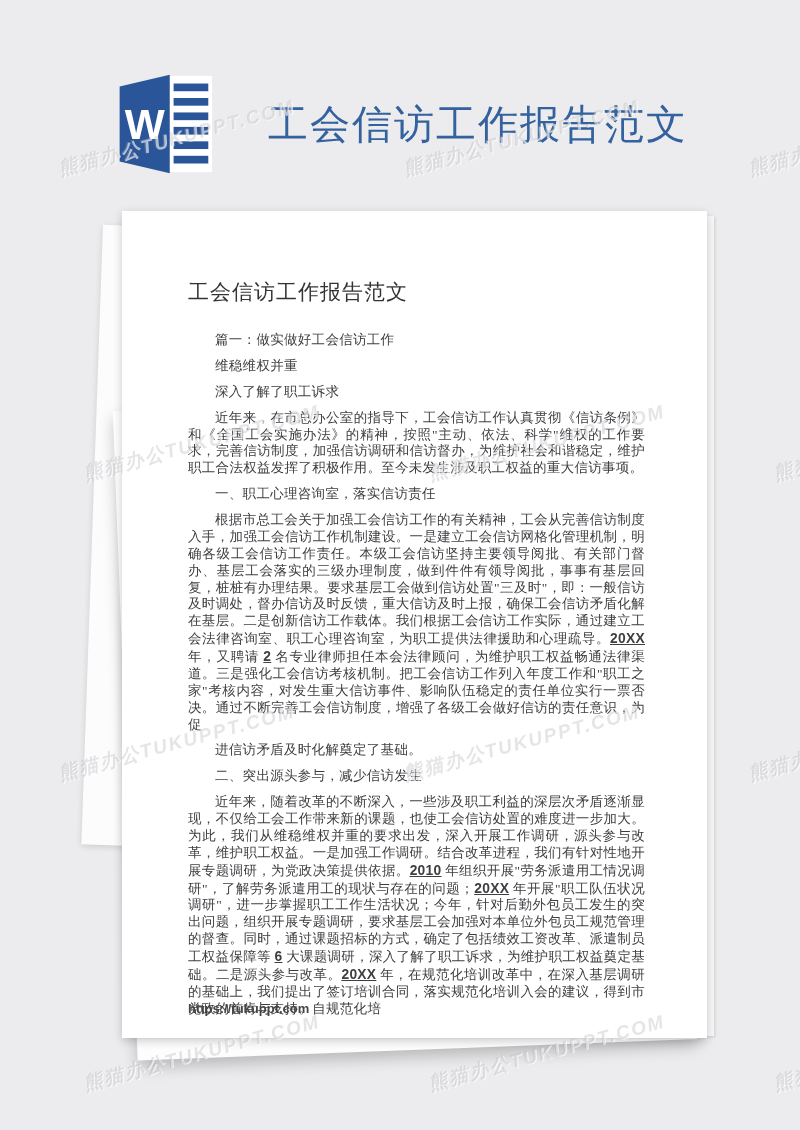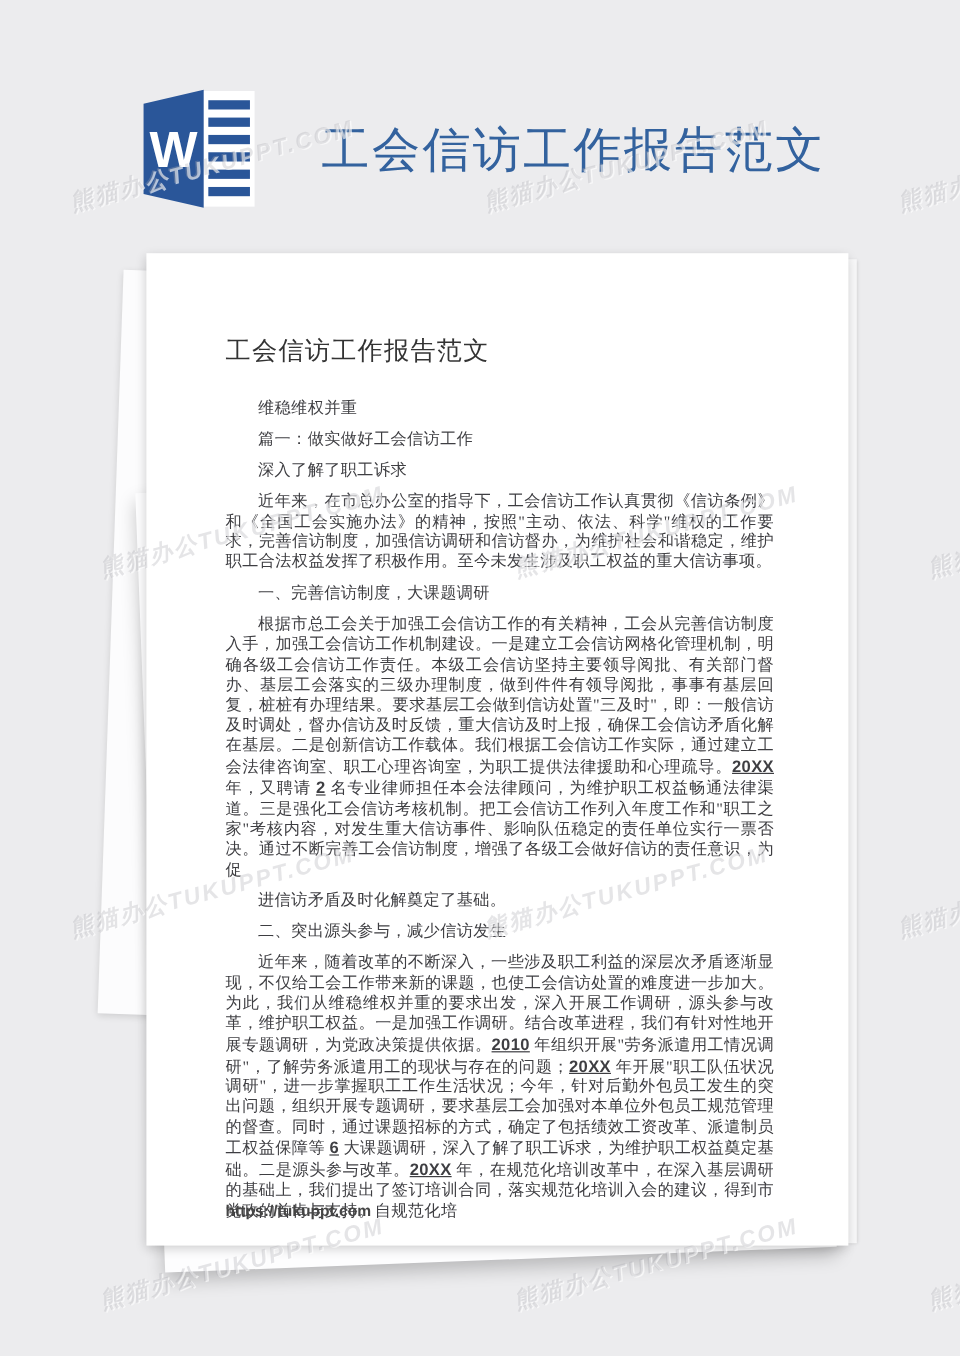--- a/index.html
+++ b/index.html
@@ -111,25 +111,25 @@
   <h1 class="page-title">工会信访工作报告范文</h1>
 </div>
 
 <div class="sheet sheet-left"></div>
 <div class="sheet sheet-bottom"></div>
 <div class="sheet sheet-right"></div>
 
 <div class="document-page">
   <h2 class="doc-title">工会信访工作报告范文</h2>
   <div class="doc-body" id="doc-body">
+      <p><span>篇一：做实做好工会信访工作</span></p>
       <p><span>维稳维权并重</span></p>
-      <p><span>篇一：做实做好工会信访工作</span></p>
       <p><span>深入了解了职工诉求</span></p>
       <p><span>近年来，在市总办公室的指导下，工会信访工作认真贯彻《信访条例》和《全国工会实施办法》的精神，按照"主动、依法、科学"维权的工作要求，完善信访制度，加强信访调研和信访督办，为维护社会和谐稳定，维护职工合法权益发挥了积极作用。至今未发生涉及职工权益的重大信访事项。</span></p>
-      <p><span>一、完善信访制度，大课题调研</span></p>
+      <p><span>一、职工心理咨询室，落实信访责任</span></p>
       <p><span>根据市总工会关于加强工会信访工作的有关精神，工会从完善信访制度入手，加强工会信访工作机制建设。一是建立工会信访网格化管理机制，明确各级工会信访工作责任。本级工会信访坚持主要领导阅批、有关部门督办、基层工会落实的三级办理制度，做到件件有领导阅批，事事有基层回复，桩桩有办理结果。要求基层工会做到信访处置"三及时"，即：一般信访及时调处，督办信访及时反馈，重大信访及时上报，确保工会信访矛盾化解在基层。二是创新信访工作载体。我们根据工会信访工作实际，通过建立工会法律咨询室、职工心理咨询室，为职工提供法律援助和心理疏导。</span><span class="num">20XX</span><span> 年，又聘请 </span><span class="num">2</span><span> 名专业律师担任本会法律顾问，为维护职工权益畅通法律渠道。三是强化工会信访考核机制。把工会信访工作列入年度工作和"职工之家"考核内容，对发生重大信访事件、影响队伍稳定的责任单位实行一票否决。通过不断完善工会信访制度，增强了各级工会做好信访的责任意识，为促</span></p>
       <p><span>进信访矛盾及时化解奠定了基础。</span></p>
       <p><span>二、突出源头参与，减少信访发生</span></p>
       <p><span>近年来，随着改革的不断深入，一些涉及职工利益的深层次矛盾逐渐显现，不仅给工会工作带来新的课题，也使工会信访处置的难度进一步加大。为此，我们从维稳维权并重的要求出发，深入开展工作调研，源头参与改革，维护职工权益。一是加强工作调研。结合改革进程，我们有针对性地开展专题调研，为党政决策提供依据。</span><span class="num">2010</span><span> 年组织开展"劳务派遣用工情况调研"，了解劳务派遣用工的现状与存在的问题；</span><span class="num">20XX</span><span> 年开展"职工队伍状况调研"，进一步掌握职工工作生活状况；今年，针对后勤外包员工发生的突出问题，组织开展专题调研，要求基层工会加强对本单位外包员工规范管理的督查。同时，通过课题招标的方式，确定了包括绩效工资改革、派遣制员工权益保障等 </span><span class="num">6</span><span> 大课题调研，深入了解了职工诉求，为维护职工权益奠定基础。二是源头参与改革。</span><span class="num">20XX</span><span> 年，在规范化培训改革中，在深入基层调研的基础上，我们提出了签订培训合同，落实规范化培训入会的建议，得到市党政的首肯与支持。自规范化培</span></p>
     </div>
   <div class="footer-url">https://tukuppt.com</div>
 </div>
 
 <div class="watermark-layer">
     <span class="wm" style="left: 55px; top: 125px;">熊猫办公TUKUPPT.COM</span>

